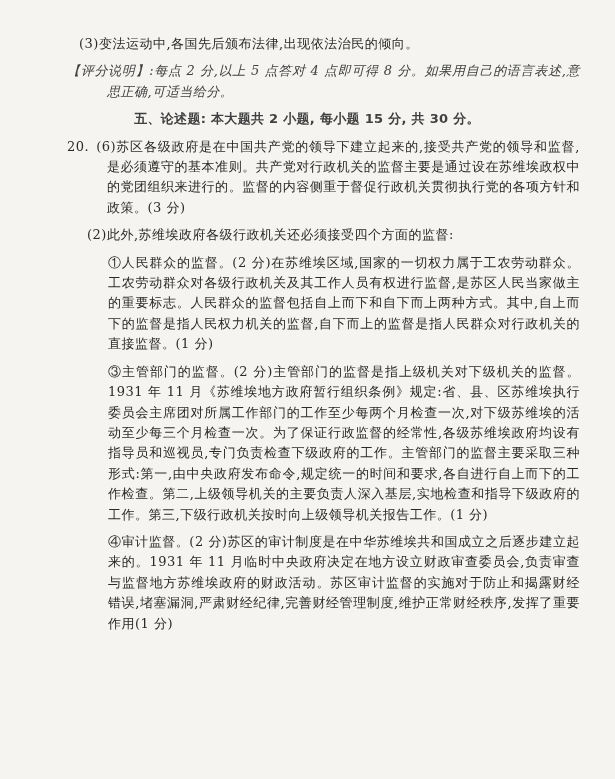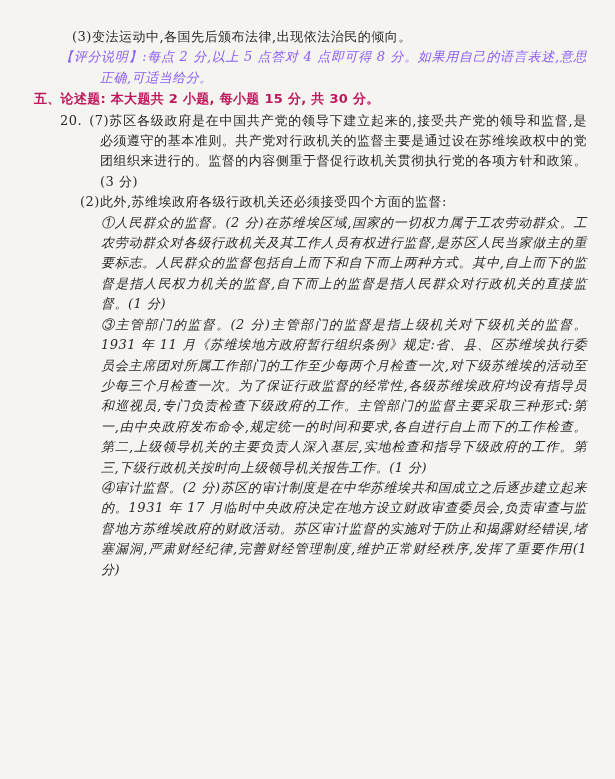--- a/index.html
+++ b/index.html
@@ -14,54 +14,54 @@
     width: 615px; height: 779px;
     box-sizing: border-box;
     background: #f5f4f1;
     color: #2b2a28;
     padding: 27px 28px 0 0;
     overflow: hidden;
     font-size: 13px;
     line-height: 20.4px;
     letter-spacing: 0.5px;
   }
-  p { margin: 0; text-align: justify; }
+  p { margin: 7px; text-align: justify; }
   .ans  { padding-left: 97px;  text-indent: -25px; }
   .note {
     padding-left: 100px; text-indent: -40px;
     font-style: italic;
-    color: #8b5cf6;
+    color: #404040;
   }
   .heading {
     margin-left: 34px;
     margin-top: 1px; margin-bottom: 1px;
     font-family: "DejaVu Sans", "Liberation Sans", sans-serif;
     font-weight: bold;
-    color: #be185d;
-    text-align: left;
+    color: #404040;
+    text-align: center;
     letter-spacing: 0.3px;
   }
   .p1  { padding-left: 100px; text-indent: -40px; }
   .p1 .qnum { margin-right: 7px; }
   .p2  { padding-left: 80px; }
-  .sub { padding-left: 101px; font-style: italic; }
+  .sub { padding-left: 101px; }
 </style>
 </head>
 <body>
 
 <div class="page">
 
   <div>
     <p class="ans"><span class="mk">(3)</span><span>变法运动中,各国先后颁布法律,出现依法治民的倾向。</span></p>
     <p class="note">【评分说明】:每点 2 分,以上 5 点答对 4 点即可得 8 分。如果用自己的语言表述,意思正确,可适当给分。</p>
   </div>
 
   <p class="heading">五、论述题: 本大题共 2 小题, 每小题 15 分, 共 30 分。</p>
 
   <div>
-    <p class="p1"><span class="qnum">20.</span><span>(7)苏区各级政府是在中国共产党的领导下建立起来的,接受共产党的领导和监督,是必须遵守的基本准则。共产党对行政机关的监督主要是通过设在苏维埃政权中的党团组织来进行的。监督的内容侧重于督促行政机关贯彻执行党的各项方针和政策。(3 分)</span></p>
+    <p class="p1"><span class="qnum">20.</span><span>(6)苏区各级政府是在中国共产党的领导下建立起来的,接受共产党的领导和监督,是必须遵守的基本准则。共产党对行政机关的监督主要是通过设在苏维埃政权中的党团组织来进行的。监督的内容侧重于督促行政机关贯彻执行党的各项方针和政策。(3 分)</span></p>
     <p class="p2">(2)此外,苏维埃政府各级行政机关还必须接受四个方面的监督:</p>
     <p class="sub">①人民群众的监督。(2 分)在苏维埃区域,国家的一切权力属于工农劳动群众。工农劳动群众对各级行政机关及其工作人员有权进行监督,是苏区人民当家做主的重要标志。人民群众的监督包括自上而下和自下而上两种方式。其中,自上而下的监督是指人民权力机关的监督,自下而上的监督是指人民群众对行政机关的直接监督。(1 分)</p>
     <p class="sub">③主管部门的监督。(2 分)主管部门的监督是指上级机关对下级机关的监督。1931 年 11 月《苏维埃地方政府暂行组织条例》规定:省、县、区苏维埃执行委员会主席团对所属工作部门的工作至少每两个月检查一次,对下级苏维埃的活动至少每三个月检查一次。为了保证行政监督的经常性,各级苏维埃政府均设有指导员和巡视员,专门负责检查下级政府的工作。主管部门的监督主要采取三种形式:第一,由中央政府发布命令,规定统一的时间和要求,各自进行自上而下的工作检查。第二,上级领导机关的主要负责人深入基层,实地检查和指导下级政府的工作。第三,下级行政机关按时向上级领导机关报告工作。(1 分)</p>
-    <p class="sub">④审计监督。(2 分)苏区的审计制度是在中华苏维埃共和国成立之后逐步建立起来的。1931 年 17 月临时中央政府决定在地方设立财政审查委员会,负责审查与监督地方苏维埃政府的财政活动。苏区审计监督的实施对于防止和揭露财经错误,堵塞漏洞,严肃财经纪律,完善财经管理制度,维护正常财经秩序,发挥了重要作用(1 分)</p>
+    <p class="sub">④审计监督。(2 分)苏区的审计制度是在中华苏维埃共和国成立之后逐步建立起来的。1931 年 11 月临时中央政府决定在地方设立财政审查委员会,负责审查与监督地方苏维埃政府的财政活动。苏区审计监督的实施对于防止和揭露财经错误,堵塞漏洞,严肃财经纪律,完善财经管理制度,维护正常财经秩序,发挥了重要作用(1 分)</p>
   </div>
 
 </div>
 
 </body></html>

